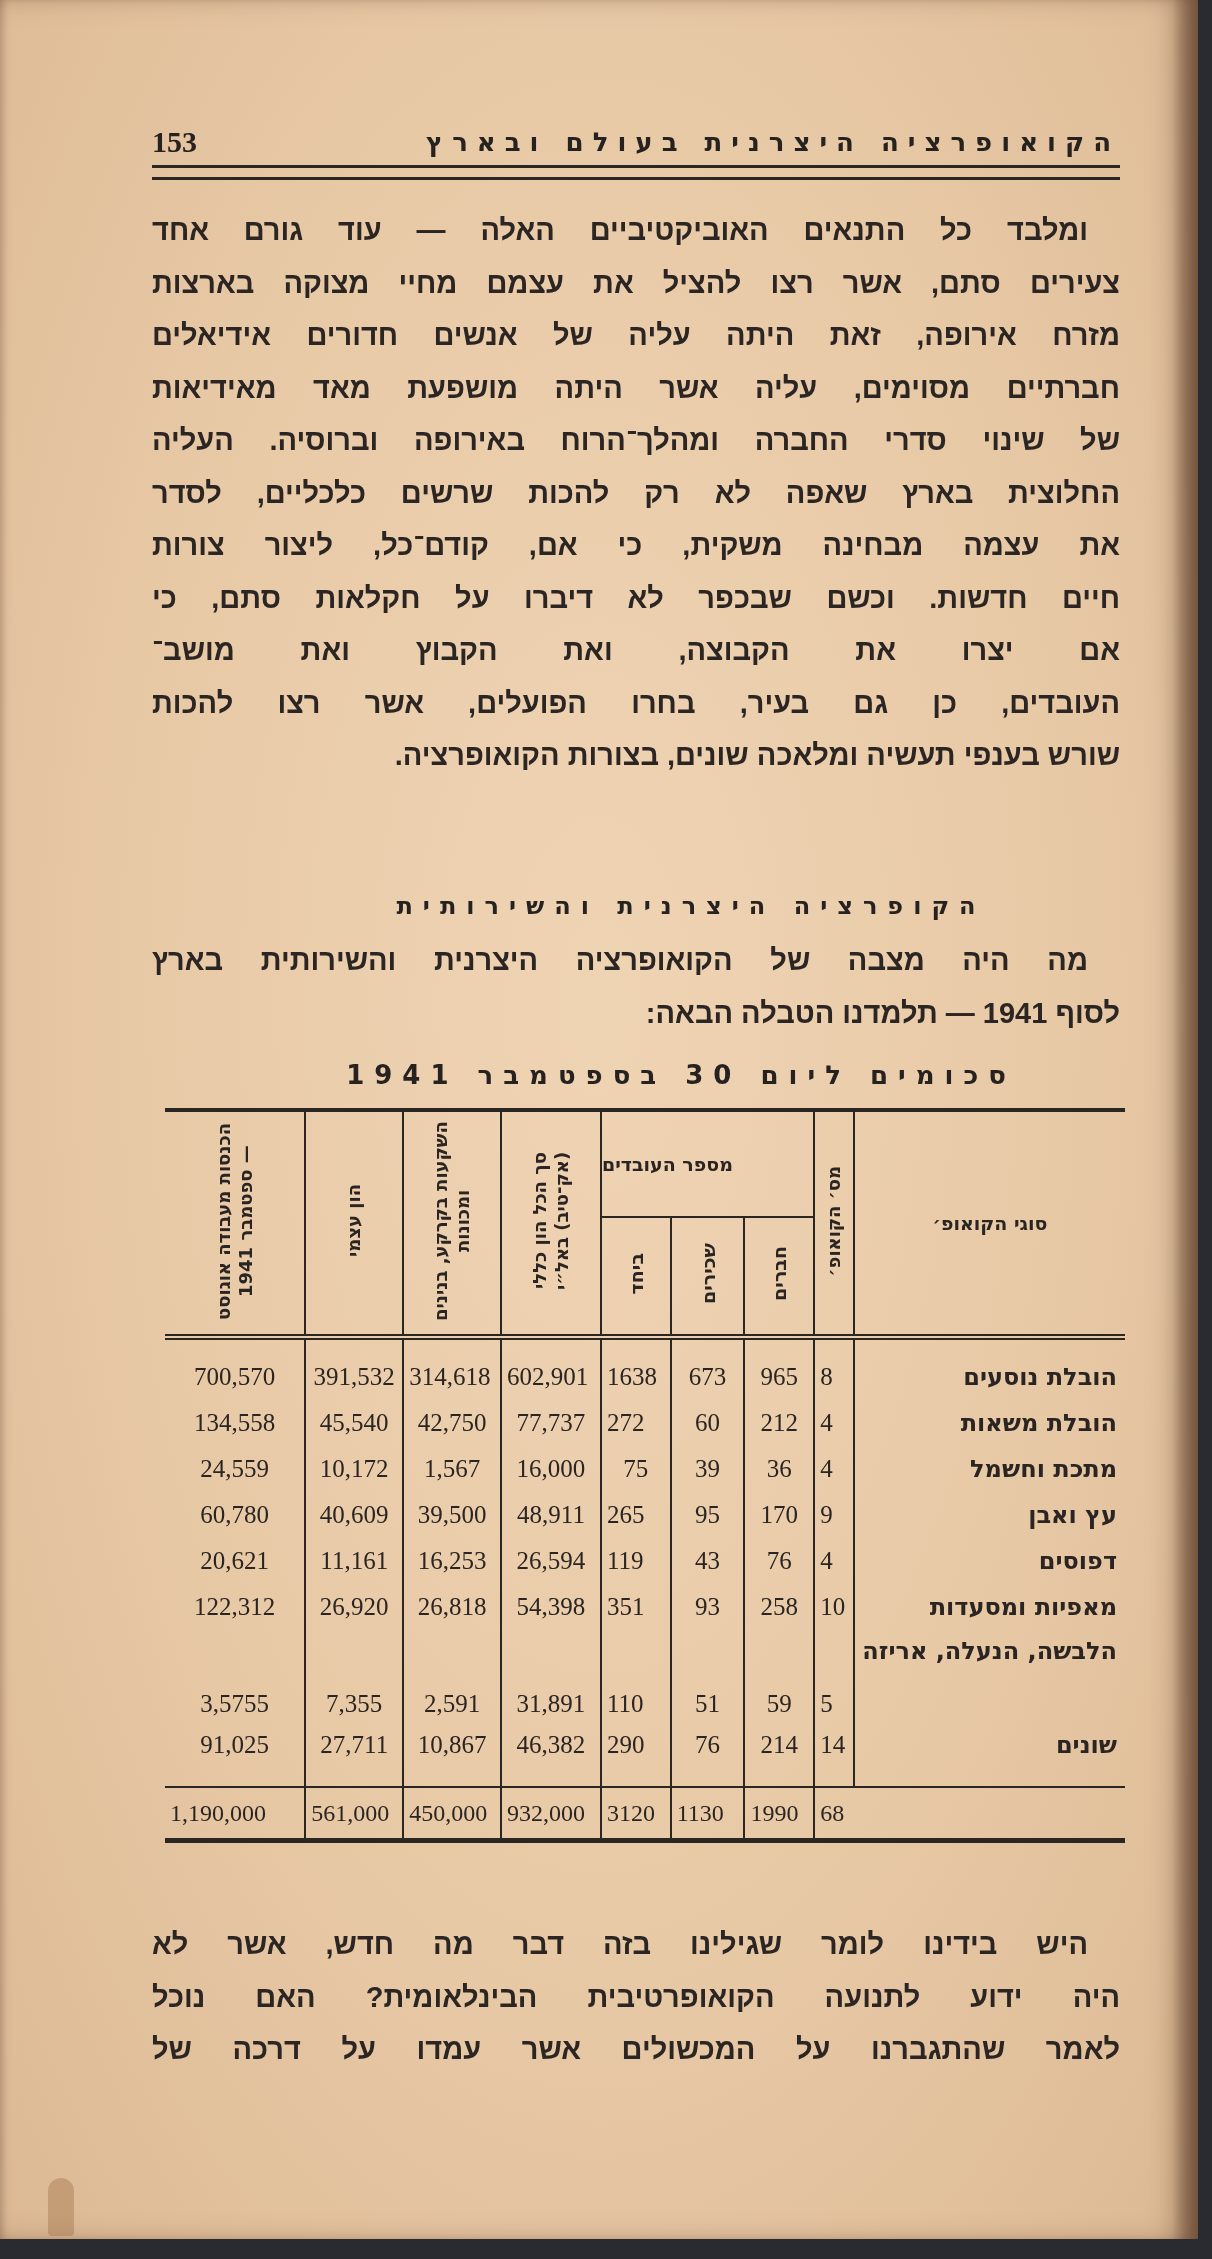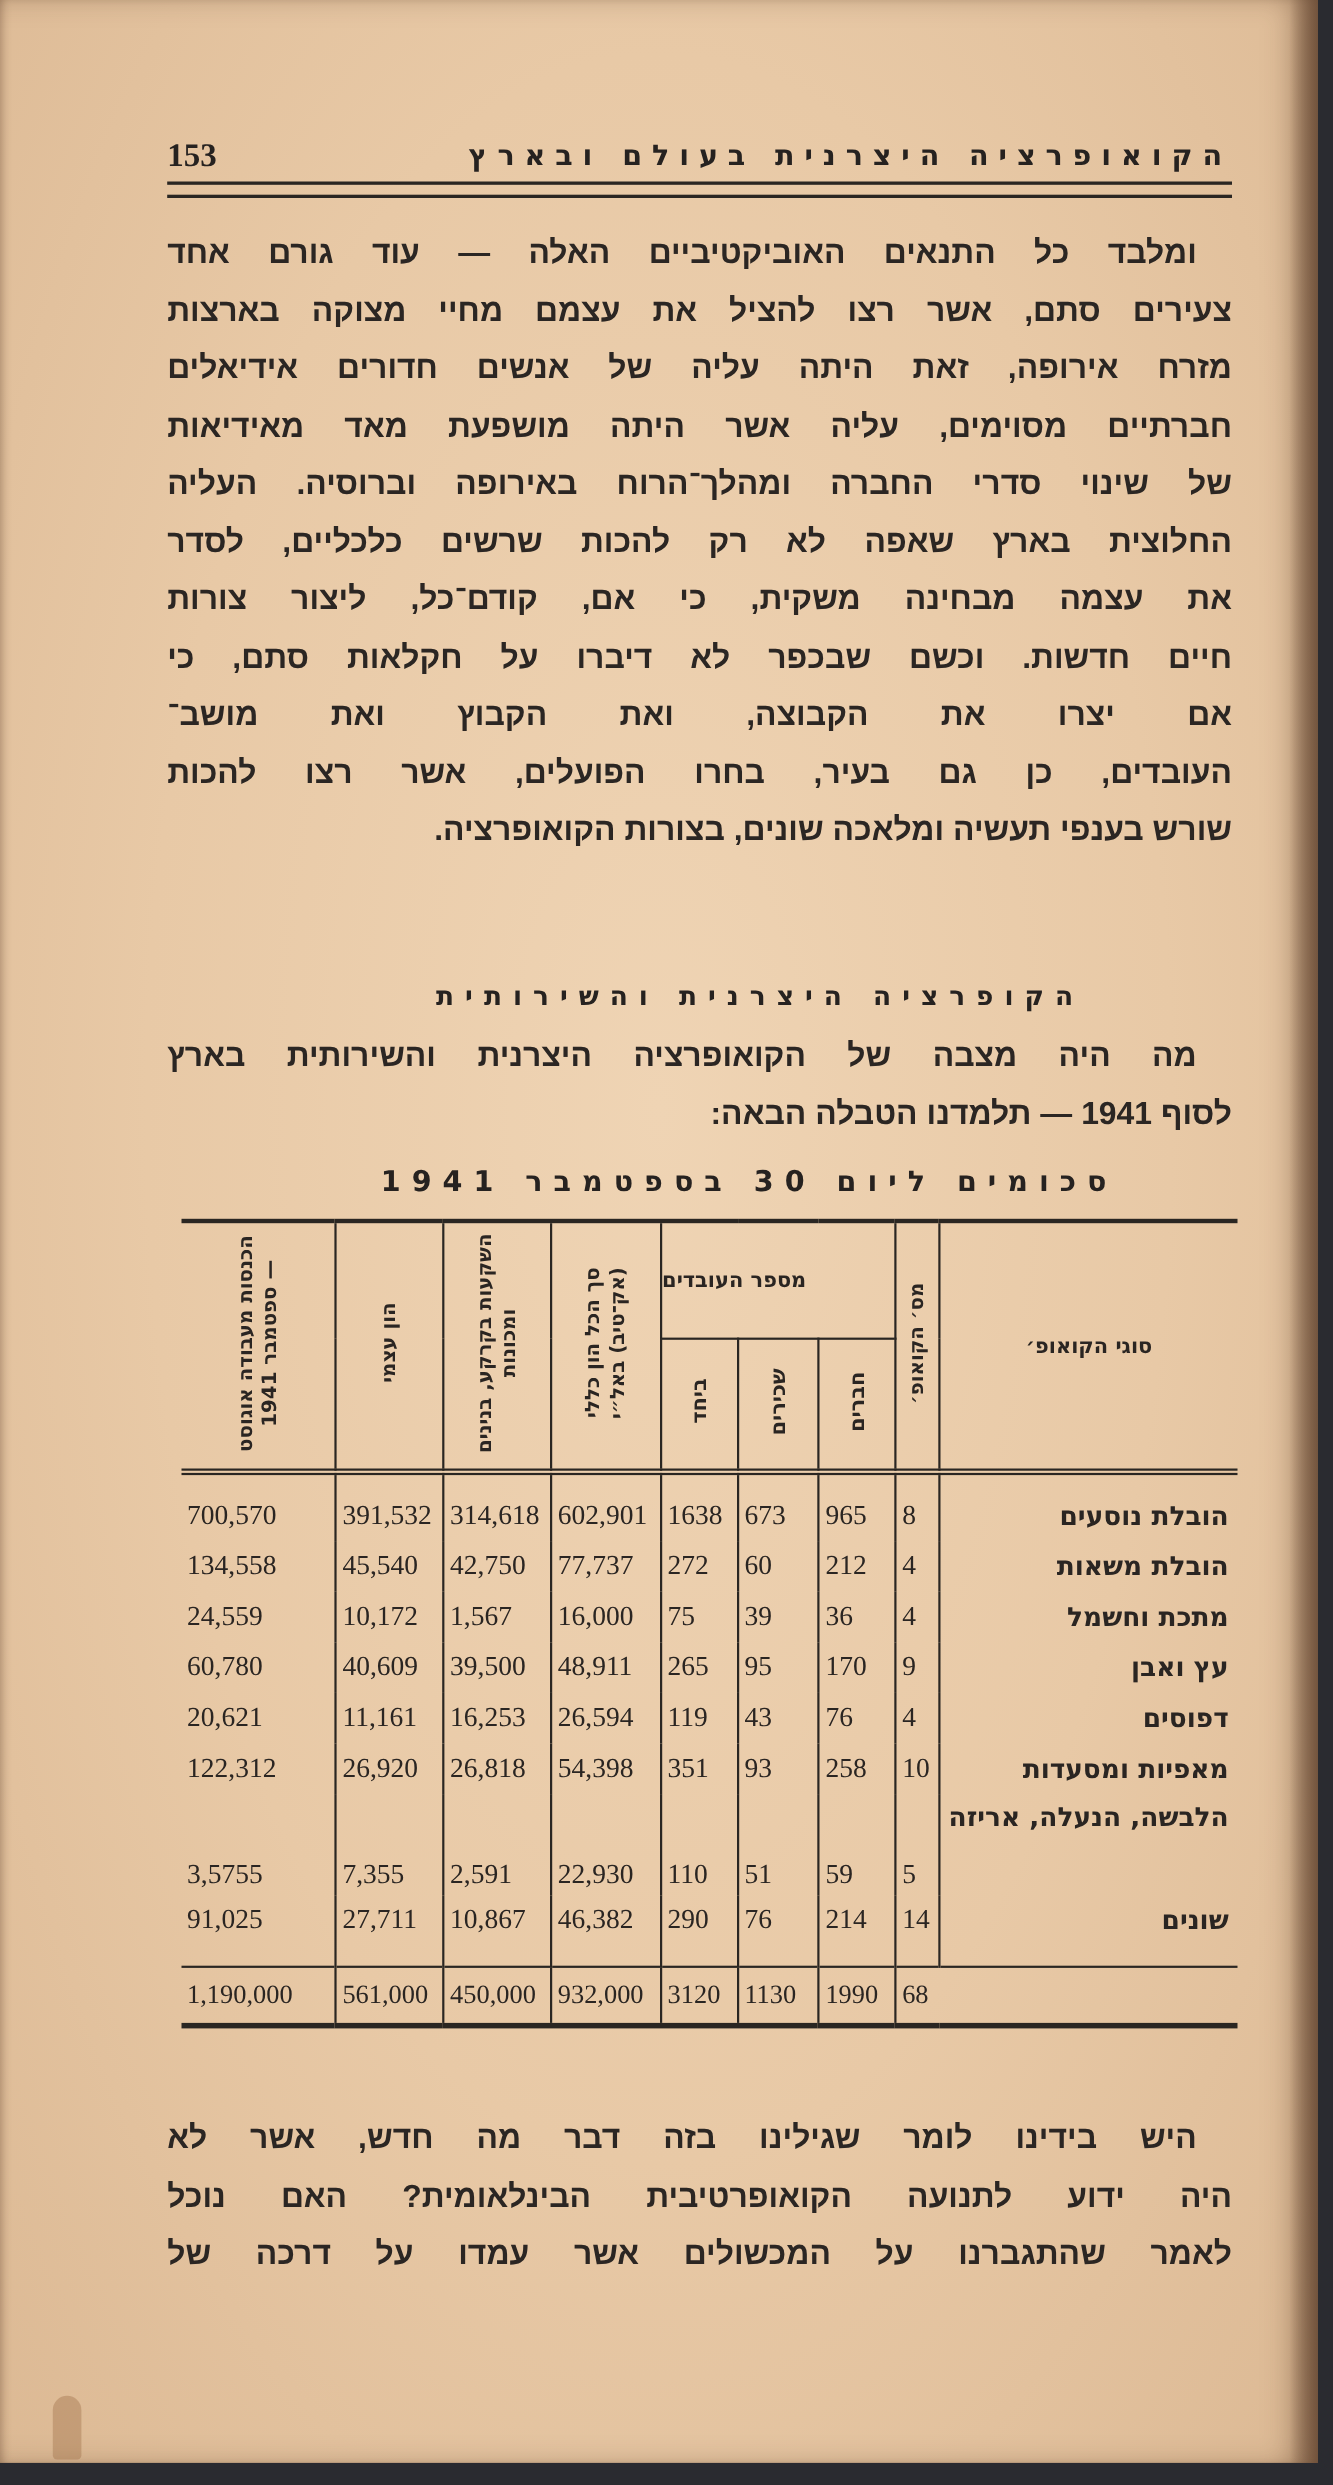--- a/index.html
+++ b/index.html
@@ -89,21 +89,21 @@
   .stat-table td {
     font-size: 25px; text-align: left; direction: ltr; height: 46px;
     border-left: 2px solid #2a2622; padding: 0 5px;
     white-space: nowrap;
   }
   .stat-table td.type-cell {
     direction: rtl; text-align: right;
     font-family: "DejaVu Sans", sans-serif; font-weight: bold; font-size: 24px;
     padding-right: 8px; line-height: 30px;
   }
-  .stat-table td.num-right { text-align: left; margin-top: 36px; }
+  .stat-table td.num-right { text-align: center; margin-top: 36px; }
   .stat-table tbody tr:first-child td { padding-top: 14px; }
   .stat-table tbody tr.tall td { height: 82px; vertical-align: bottom; padding-bottom: 4px; }
   .stat-table tbody tr.pre-total td { padding-bottom: 18px; }
   .stat-table tfoot td { border-top: 2px solid #2a2622; border-bottom: 5px solid #2a2622; height: 50px; font-size: 24px; }
   .stat-table tfoot td.empty { border-left: none; }
 </style>
 </head>
 <body>
 
 <div class="page">
@@ -222,21 +222,21 @@
         <td class="num-right">26,818</td>
         <td class="num-right">26,920</td>
         <td class="last-col num-right">122,312</td>
       </tr>
       <tr class="tall">
         <td class="type-cell" style="vertical-align:top;padding-top:6px;">הלבשה, הנעלה, אריזה</td>
         <td>5</td>
         <td class="num-right">59</td>
         <td class="num-right">51</td>
         <td>110</td>
-        <td class="num-right">22,930</td>
+        <td class="num-right">31,891</td>
         <td class="num-right">2,591</td>
         <td class="num-right">7,355</td>
         <td class="last-col num-right">3,5755</td>
       </tr>
       <tr class="pre-total">
         <td class="type-cell">שונים</td>
         <td>14</td>
         <td class="num-right">214</td>
         <td class="num-right">76</td>
         <td>290</td>

